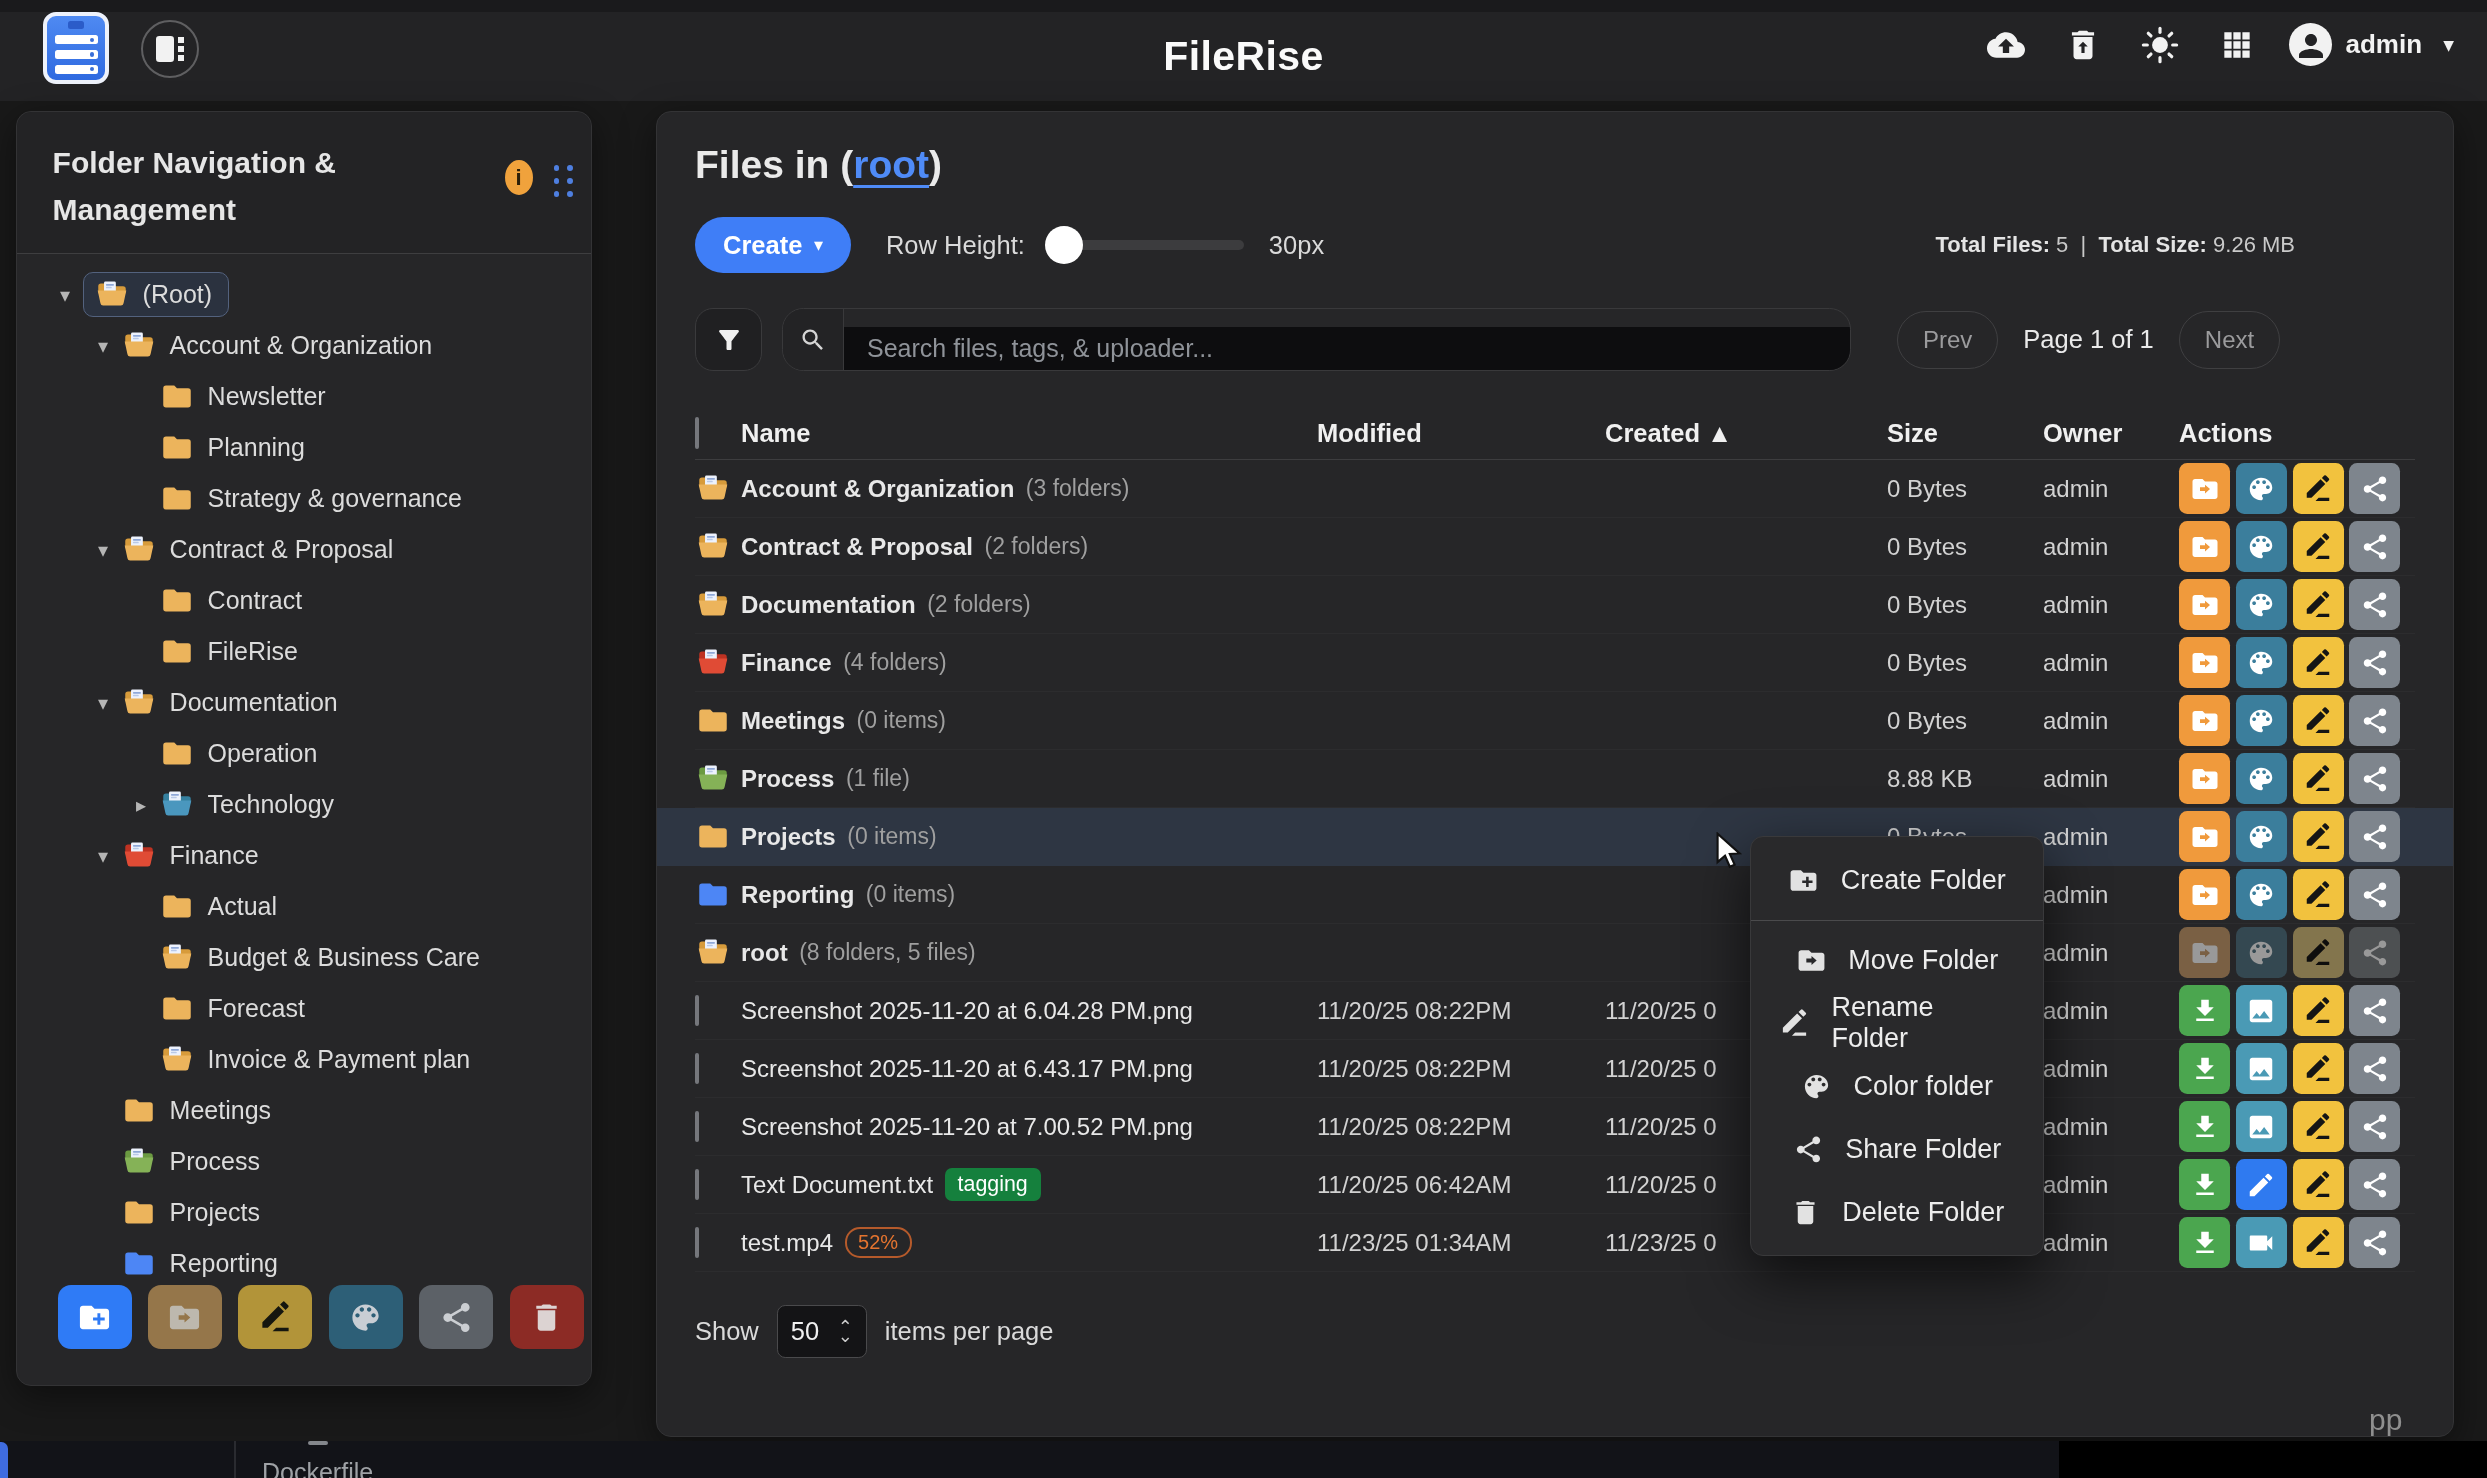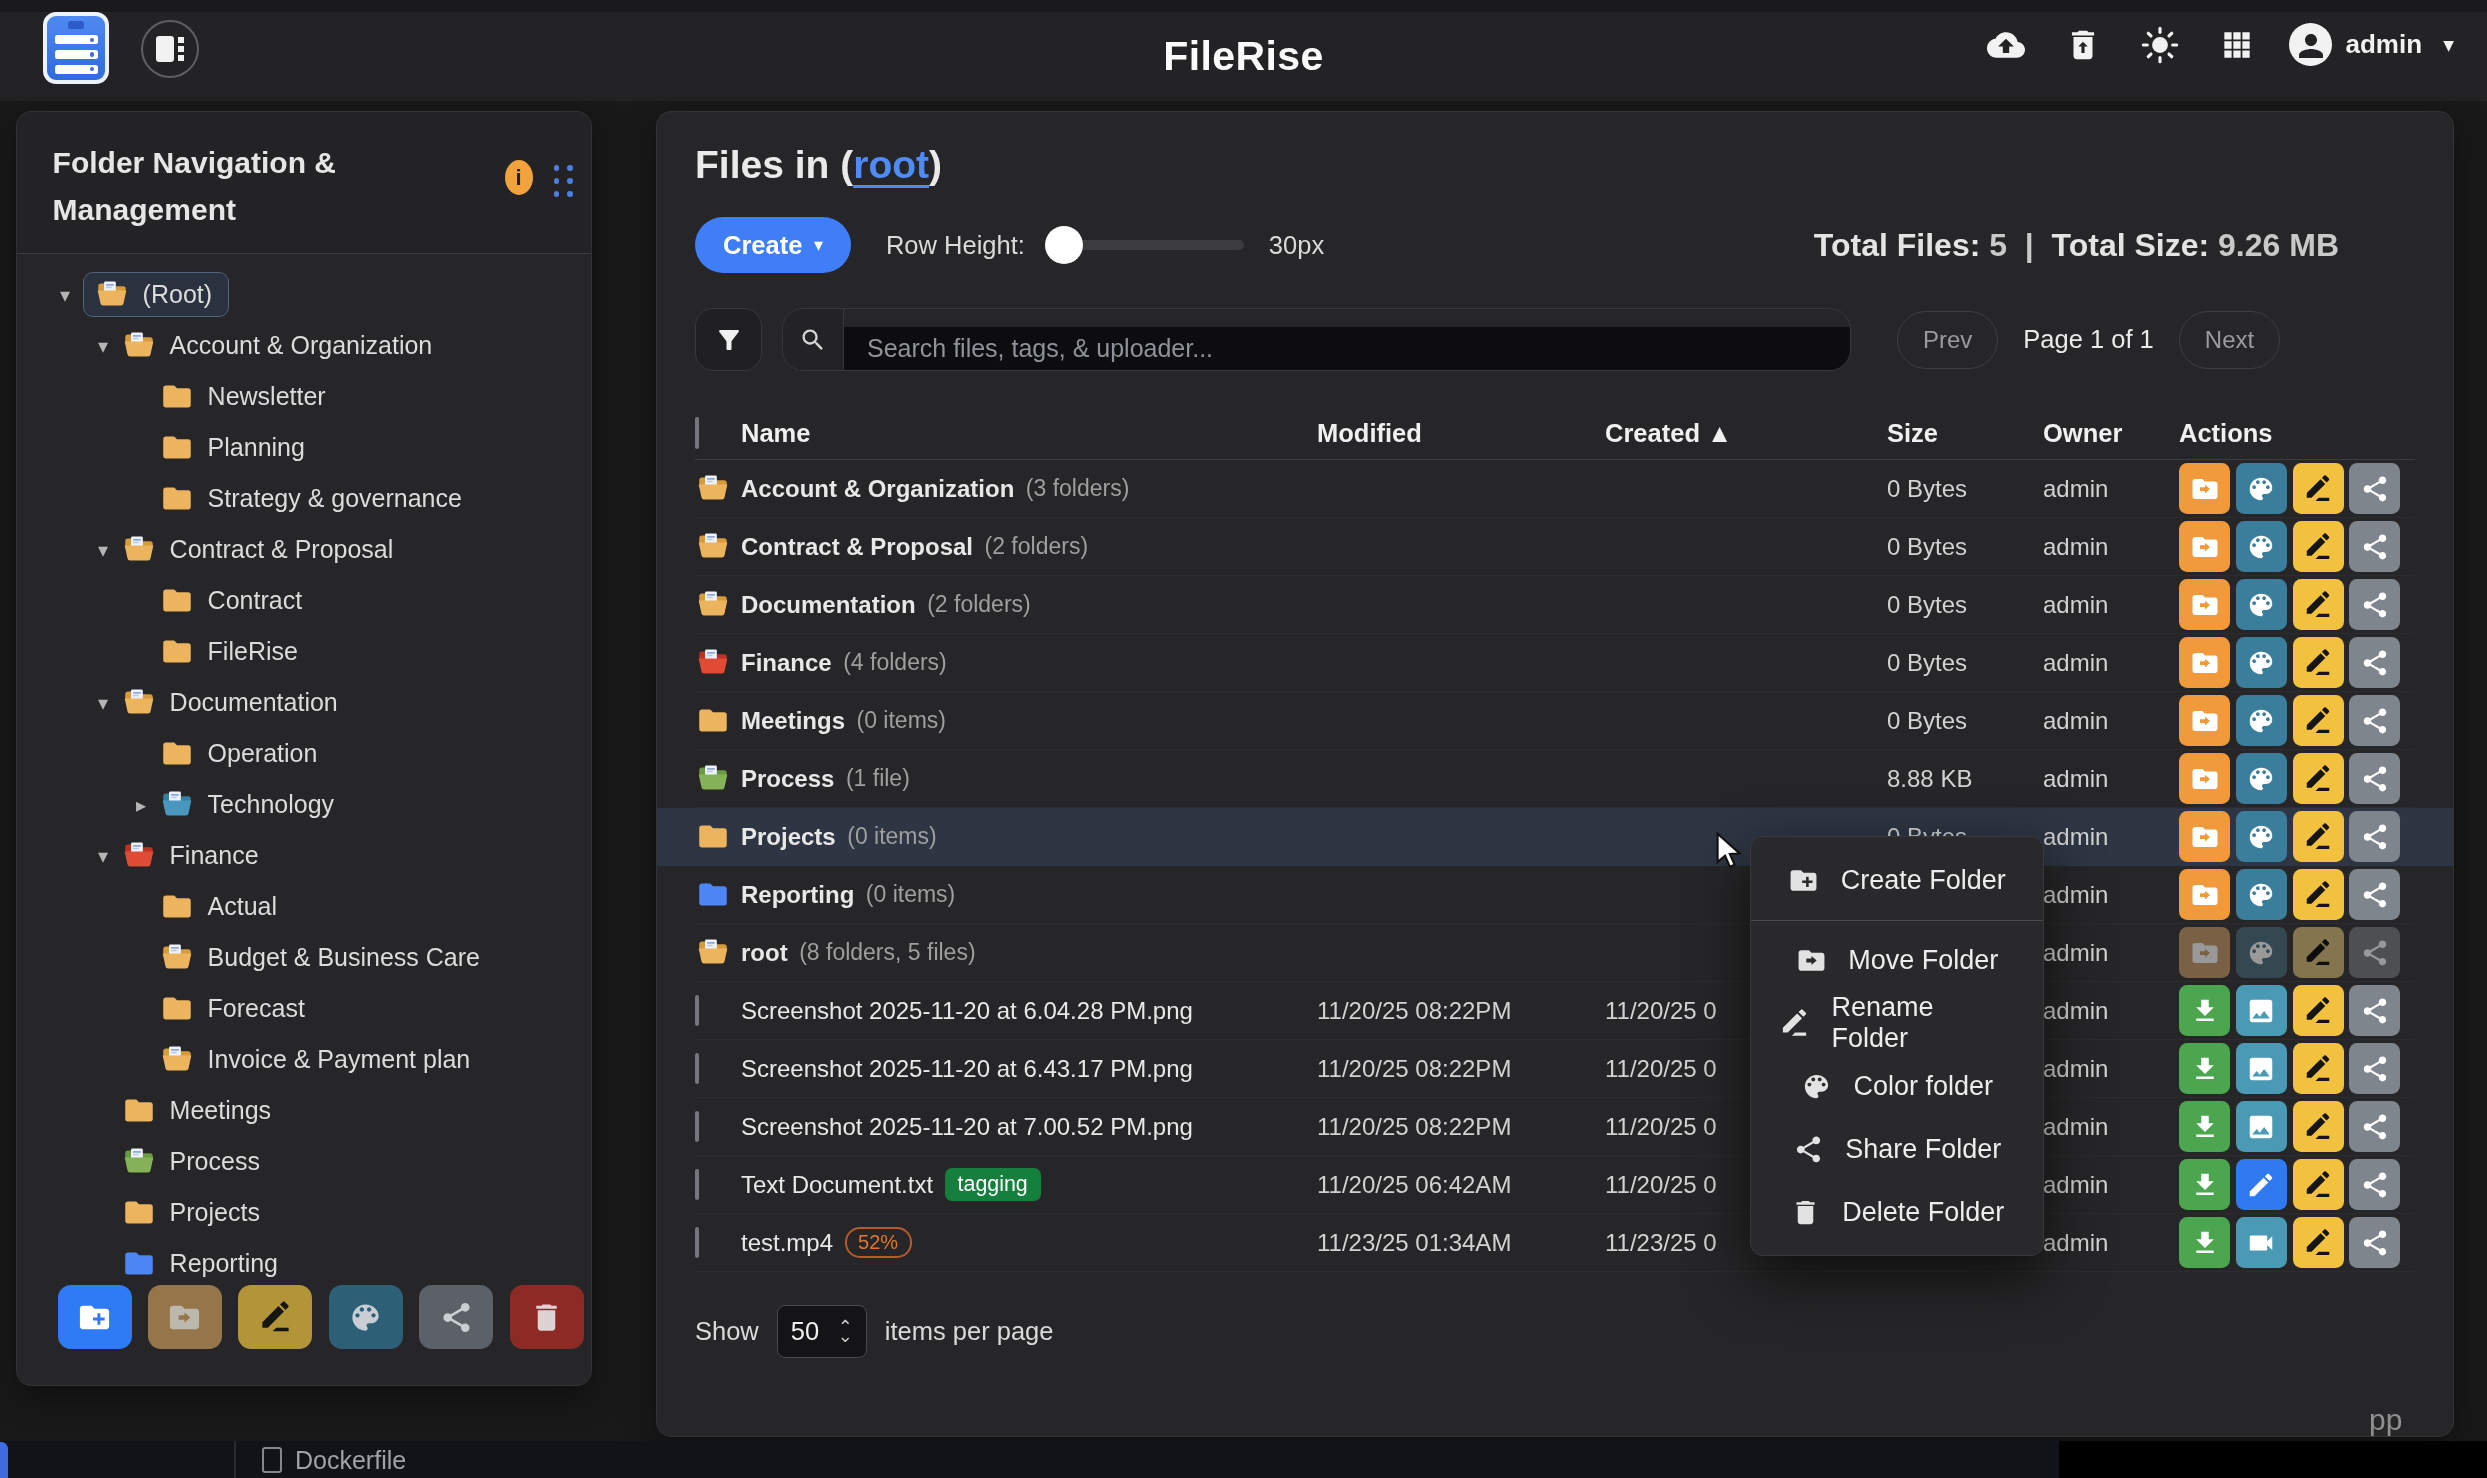--- a/index.html
+++ b/index.html
@@ -51,21 +51,21 @@
   
   .m-title{margin-top:31px;font-size:39px;font-weight:bold;color:#eaeaea;}
   .m-title a{color:#4f8bf7;text-decoration:underline;text-underline-offset:6.6px;}
   .toolbar{margin-top:30px;display:flex;align-items:center;}
   .create-btn{height:56px;padding:0 28px;border:none;border-radius:28px;background:#3f7ef7;color:#fff;font-size:25.5px;font-weight:bold;display:flex;align-items:center;gap:11.5px;}
   .create-btn .cv{font-size:18px;}
   .rh-label{margin-left:35px;font-size:25.5px;color:#dadada;}
   .slider{margin-left:23px;position:relative;width:196px;height:10px;border-radius:5px;background:#3c3c3e;}
   .slider-thumb{position:absolute;left:-3.3px;top:-14px;width:38px;height:38px;border-radius:50%;background:#ffffff;}
   .rh-value{margin-left:25px;font-size:25.5px;color:#dadada;}
-  .totals{margin-left:auto;margin-right:76px;font-size:32px;color:#c9c9c9;font-weight:bold;}
+  .totals{margin-left:auto;margin-right:120px;font-size:22px;color:#c9c9c9;}
   .totals b{color:#e4e4e4;}
   .search-row{margin-top:35px;display:flex;align-items:center;}
   .filter-btn{width:67px;height:63px;border-radius:18px;border:1.6px solid #3a3a3c;background:#202022;display:flex;align-items:center;justify-content:center;}
   .filter-btn svg{width:30px;height:30px;fill:#f0f0f0;}
   .search-box{margin-left:20px;width:1069px;height:63px;border:1.6px solid #39393b;border-radius:21.4px;display:flex;overflow:hidden;}
   .search-ic{width:61px;display:flex;align-items:center;justify-content:center;background:#232325;border-right:1.6px solid #39393b;}
   .search-ic svg{width:28px;height:28px;fill:#d5d5d5;}
   .search-box input{flex:1;background:#0d0d0f;border:none;outline:none;color:#dddddd;font-size:25px;padding:0 23px;margin-top:18px;}
   .search-box input::placeholder{color:#8f9399;}
   .pg-btn{height:58px;padding:0 25px;border-radius:29px;border:1.6px solid #3f3f41;background:transparent;color:#9b9b9d;font-size:24px;}
@@ -96,21 +96,21 @@
   
   .ctx-menu{position:absolute;left:1750px;top:836px;width:294px;background:#29292b;border:0.8px solid #39393b;border-radius:13px;box-shadow:0 20px 58px rgba(0,0,0,.65);padding:11.5px 0;z-index:50;}
   .ctx-item{height:63px;display:flex;align-items:center;gap:21.4px;padding:0 28px;color:#ededed;font-size:27px;justify-content:center;}
   .ctx-item svg{width:31px;height:31px;fill:#e2e2e2;flex:none;}
   .ctx-divider{border-top:1.6px solid #4a4a4c;margin:8.2px 0;}
 
   
   .cursor{position:absolute;left:1712px;top:832px;z-index:60;}
   .bottom-strip{position:absolute;left:0;top:1441px;width:100%;height:38px;background:#121318;display:flex;align-items:center;}
   .bs-line{position:absolute;left:234px;top:0;width:1.6px;height:38px;background:#2a2b30;}
-  .bs-tab{position:absolute;left:262px;top:0;height:38px;display:flex;align-items:center;gap:13px;color:#9fa2a6;font-size:25px;}
+  .bs-tab{position:absolute;left:262px;top:0;height:38px;display:flex;align-items:center;gap:13px;color:#9fa2a6;font-size:25px;flex-direction:column;}
   .doc-ic{width:20px;height:26px;border:2.5px solid #84878c;border-radius:3.3px;}
   .bs-black{position:absolute;right:0;top:0;width:428px;height:38px;background:#000;}
   .blue-sliver{position:absolute;left:0;top:1442px;width:8.2px;height:37px;background:#3f6ce0;border-radius:0 6.6px 0 0;}
   .pp-text{position:absolute;left:2369px;top:1403px;font-size:30px;color:#8f8f8f;z-index:1;}
 </style>
 </head>
 <body>
 
 <div class="screen">
 

